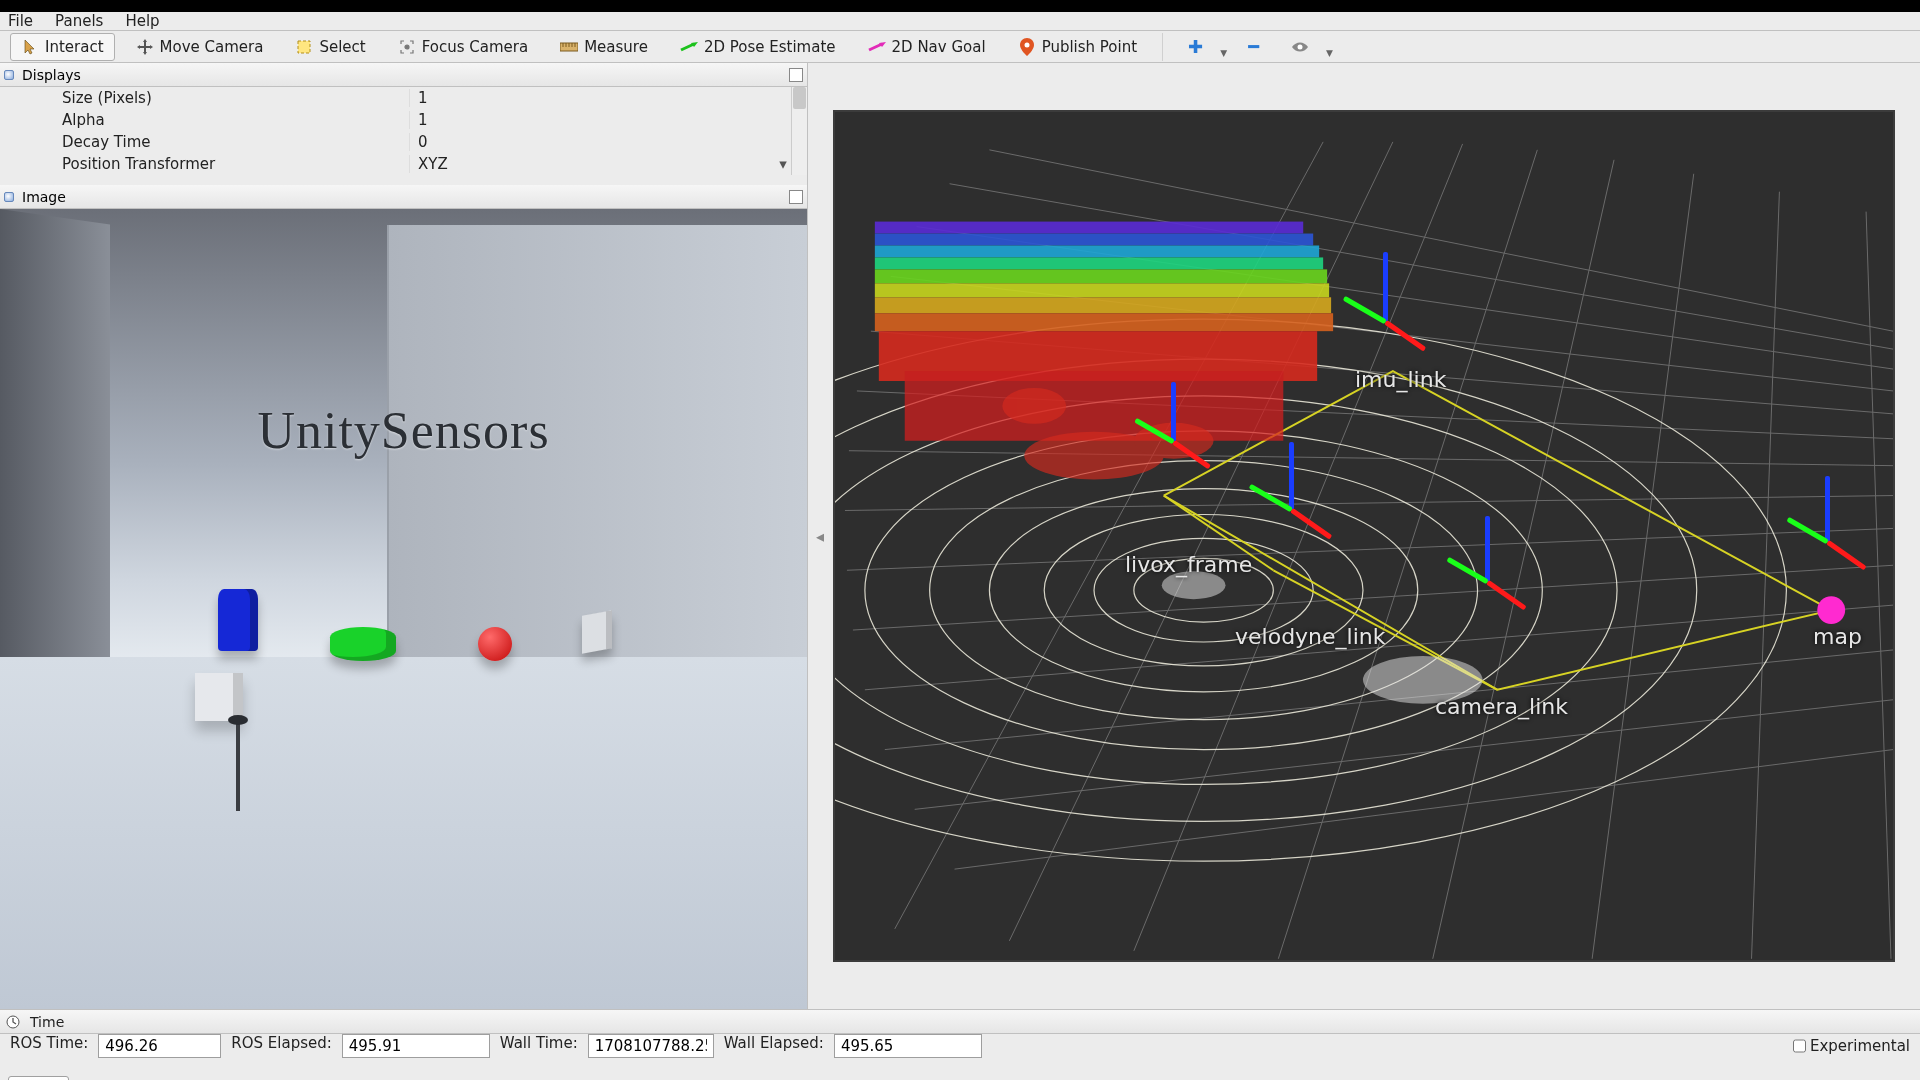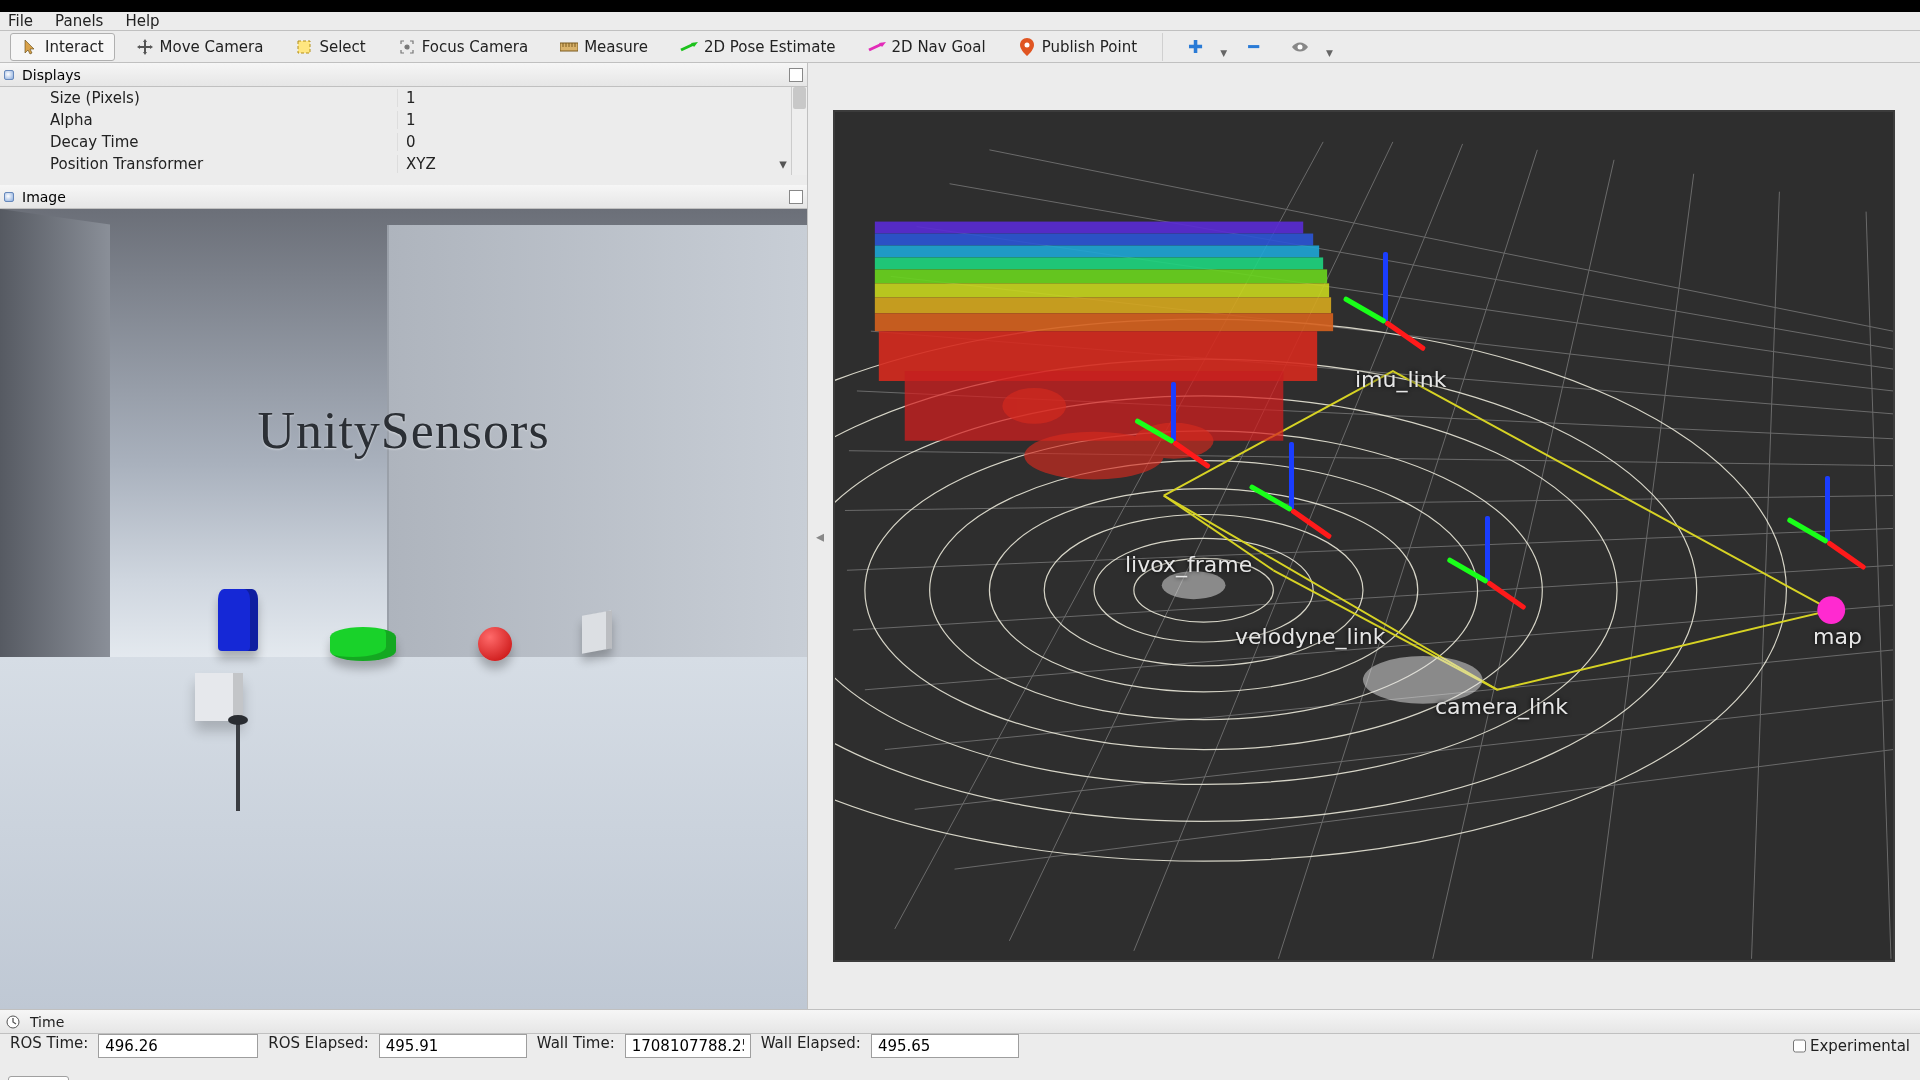--- a/index.html
+++ b/index.html
@@ -28,21 +28,21 @@
 .leftcol { width: 808px; display: flex; flex-direction: column; border-right: 1px solid #c0c0c0; }
 .rightcol { flex: 1; display: flex; align-items: center; justify-content: center; }
 
 
 .panel-title { height: 24px; background: linear-gradient(#f6f6f6,#e6e6e6); border-bottom: 1px solid #c0c0c0; display: flex; align-items: center; padding: 0 4px; font-size: 14px; gap: 8px; }
 .panel-title .grip { width: 10px; height: 10px; background: radial-gradient(circle at 40% 40%, #fff, #88aadd); border: 1px solid #6688bb; border-radius: 2px; }
 .panel-title .spacer { flex: 1; }
 .panel-title .winicon { width: 14px; height: 14px; border: 1px solid #888; background: #fff; }
 
 .prop-grid { height: 88px; overflow: hidden; display: flex; }
-.prop-rows { flex: 1; font-size: 15px; color: #222; }
+.prop-rows { flex: 1; font-size: 15px; color: #222; margin-left: 12px; }
 .prop-row { display: flex; height: 22px; align-items: center; }
 .prop-row .k { width: 398px; padding-left: 50px; border-right: 1px solid #ddd; }
 .prop-row .v { flex: 1; padding-left: 8px; }
 .prop-row .dd { width: 16px; text-align: center; color: #555; }
 .prop-scroll { width: 16px; background: #eee; border-left: 1px solid #ccc; position: relative; }
 .prop-thumb { position: absolute; left: 1px; right: 1px; top: 0; height: 22px; background: #c8c8c8; border-radius: 2px; }
 
 .desc-box { height: 84px; border-top: 1px solid #c0c0c0; border-bottom: 1px solid #c0c0c0; background: #fff; padding: 4px 6px; font-size: 15px; color: #222; }
 .desc-box b { font-weight: bold; }
 
@@ -374,21 +374,21 @@
       <span class="icon-box">
           <svg width="14" height="14" viewBox="0 0 14 14">
             <circle cx="7" cy="7" r="6" fill="#fff" stroke="#555"></circle>
             <path d="M7 3 V7 L10 9" stroke="#555" fill="none" stroke-width="1.3"></path>
           </svg>
         </span>
       <span>Time</span>
     </div>
     <div class="time-row1">
       <span>ROS Time:</span>
-      <input style="width: 160px;" value="496.26">
+      <input style="width: 123px;" value="496.26">
       <span>ROS Elapsed:</span>
       <input style="width: 148px;" value="495.91">
       <span>Wall Time:</span>
       <input style="width: 126px;" value="1708107788.25">
       <span>Wall Elapsed:</span>
       <input style="width: 148px;" value="495.65">
       <span class="spacer"></span>
       <label class="chk">
           <input type="checkbox" style=""> 
           <span>Experimental</span>

